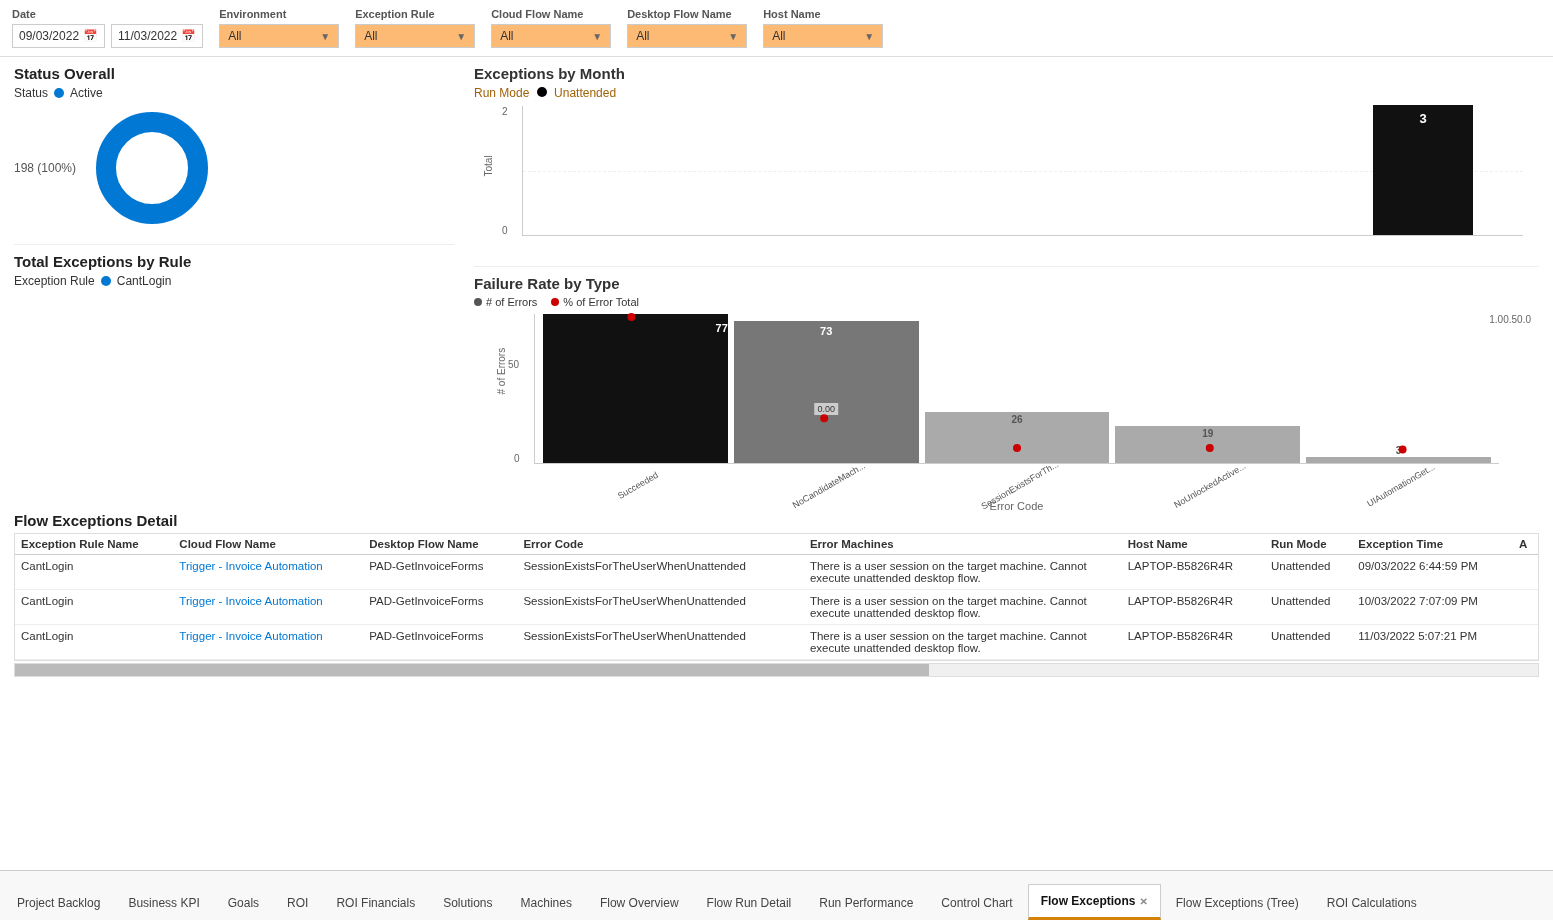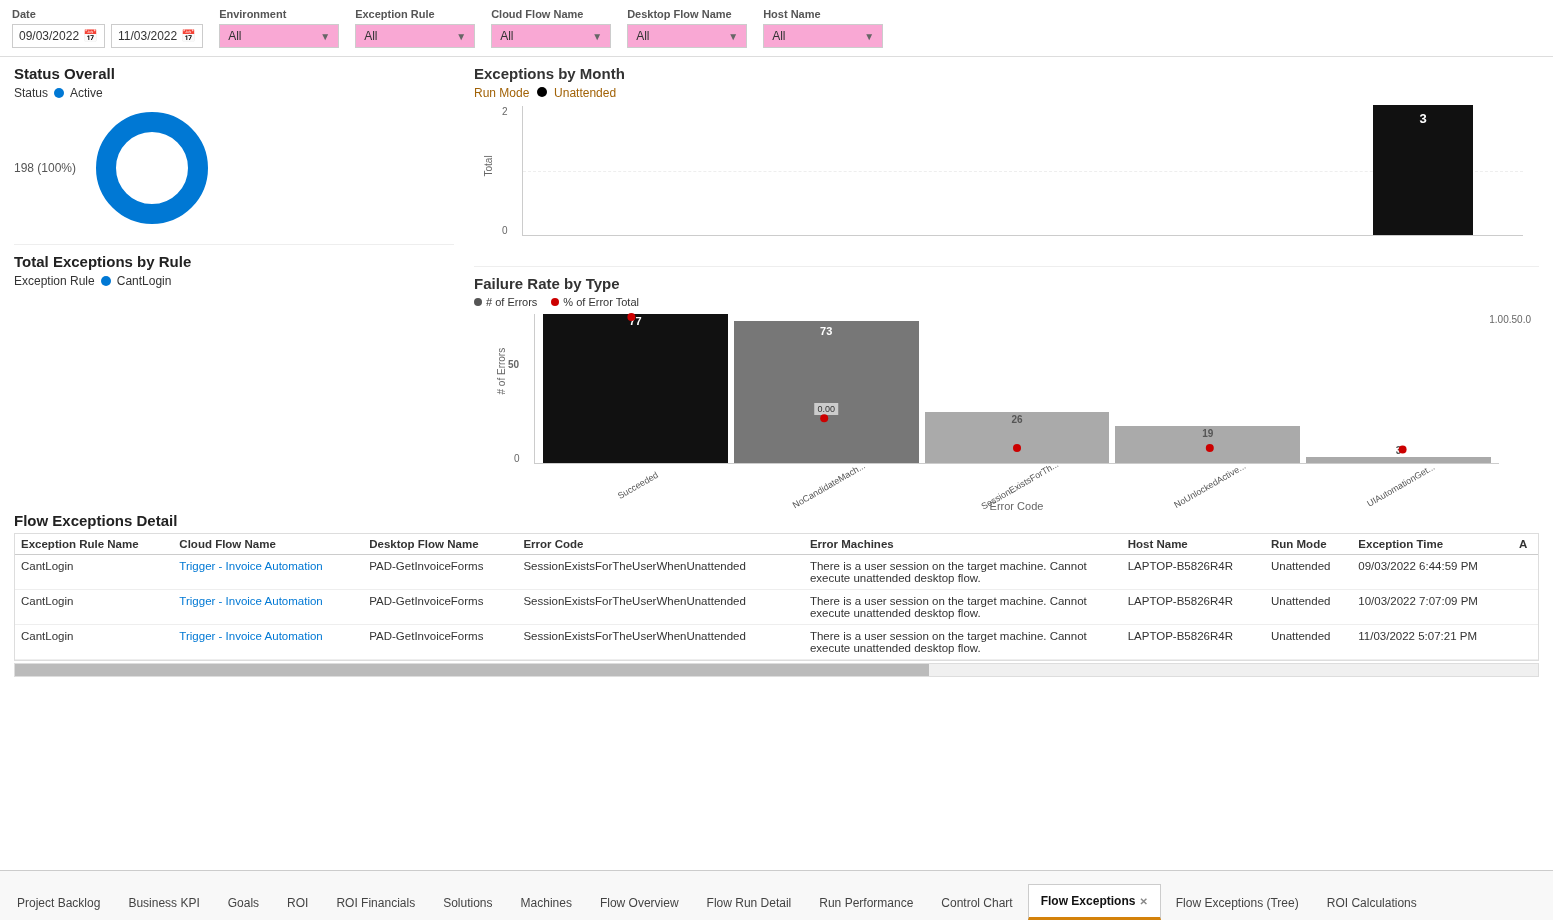--- a/index.html
+++ b/index.html
@@ -12,21 +12,21 @@
       padding: 8px 12px;
       gap: 16px;
       align-items: flex-start;
       background: #fff;
       flex-wrap: wrap;
     }
     .filter-group { display: flex; flex-direction: column; gap: 4px; min-width: 120px; }
     .filter-label { font-size: 11px; color: #555; font-weight: 600; }
     .filter-control {
       display: flex; align-items: center; border: 1px solid #ccc;
-      padding: 4px 8px; background: #f9a8d4; cursor: pointer;
+      padding: 4px 8px; background: #fdba74; cursor: pointer;
       font-size: 12px; gap: 4px; min-width: 100px;
     }
     .filter-control .chevron { margin-left: auto; font-size: 10px; color: #666; }
     .date-group { display: flex; flex-direction: column; gap: 4px; }
     .date-row { display: flex; gap: 6px; align-items: center; }
     .date-input {
       display: flex; align-items: center; border: 1px solid #ccc;
       padding: 4px 6px; font-size: 12px; gap: 4px; background: #fff; cursor: pointer;
     }
     .date-icon { font-size: 12px; color: #666; }
@@ -223,33 +223,33 @@
           <span style="display:flex;align-items:center;gap:4px;">
             <span class="dot" style="background:#c00; width:8px;height:8px; border-radius:50%;display:inline-block;"></span>
             <span>% of Error Total</span>
           </span>
         </div>
 
         <div style="position:relative; margin-left:60px; margin-right:40px; margin-bottom:40px; height:150px;">
 
           <div style="position:absolute; left:-56px; top:50%; transform:rotate(-90deg) translateX(50%); font-size:10px; color:#666; white-space:nowrap;"># of Errors</div>
 
-          <div style="position:absolute; left:-26px; top:30%; font-size:10px; color:#666;font-weight:bold;">50</div>
+          <div style="position:absolute; left:-26px; top:30%; font-size:10px; color:#666;">50</div>
           <div style="position:absolute; left:-20px; bottom:0; font-size:10px; color:#666;">0</div>
 
           <div style="position:absolute; right:-32px; top:0; height:100%; display:flex; flex-direction:row; justify-content:space-between; font-size:10px; color:#666;">
             <span>1.0</span>
             <span>0.5</span>
             <span>0.0</span>
           </div>
 
           <div style="height:150px; border-left:1px solid #ccc; border-bottom:1px solid #ccc; position:relative; display:flex; align-items:flex-end; gap:6px; padding:0 8px; padding-bottom:0;">
 
             <div style="flex:1; position:relative; display:flex; flex-direction:column; align-items:center; height:100%;">
-              <div style="position:absolute; bottom:0; width:100%; background:#111; height:100%; display:flex; align-items:flex-start; justify-content:center; padding-top:1px;">
+              <div style="position:absolute; bottom:0; width:100%; background:#111; height:100%; display:flex; align-items:flex-start; justify-content:flex-end; padding-top:8px;">
                 <span style="color:#fff; font-size:11px; font-weight:700;">77</span>
               </div>
               <div style="position:absolute; bottom:-28px; left:0; right:0; text-align:center; font-size:9px; color:#555; transform:rotate(-30deg); transform-origin:top center; white-space:nowrap;">Succeeded</div>
             </div>
 
             <div style="flex:1; position:relative; display:flex; flex-direction:column; align-items:center; height:100%;">
               <div style="position:absolute; bottom:0; width:100%; background:#777; height:95%; display:flex; align-items:flex-start; justify-content:center; padding-top:4px;">
                 <span style="color:#fff; font-size:11px; font-weight:700;">73</span>
               </div>
 

